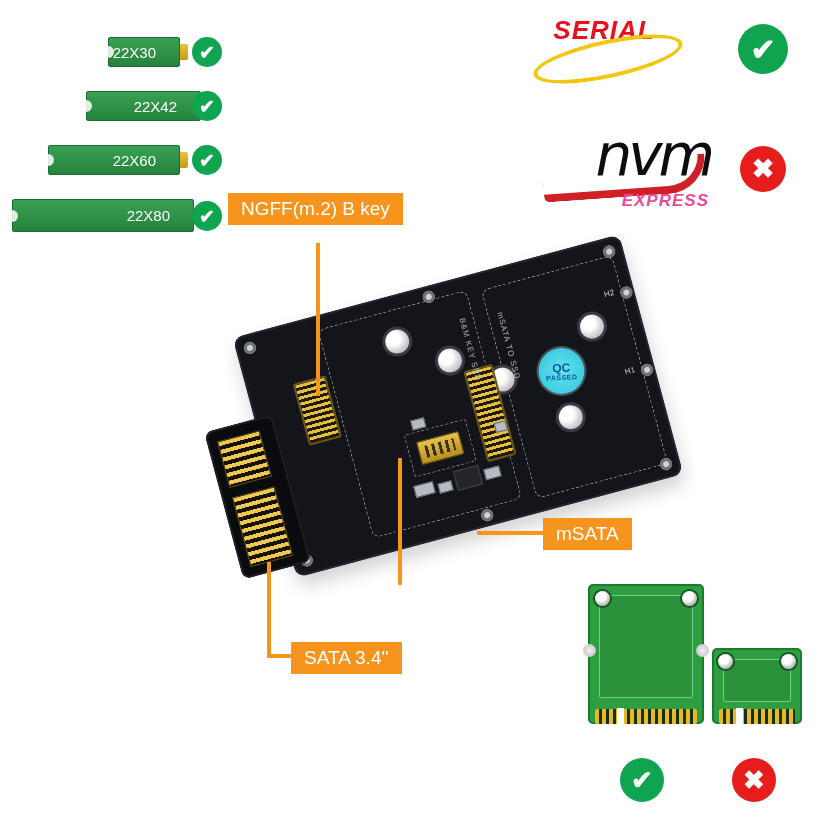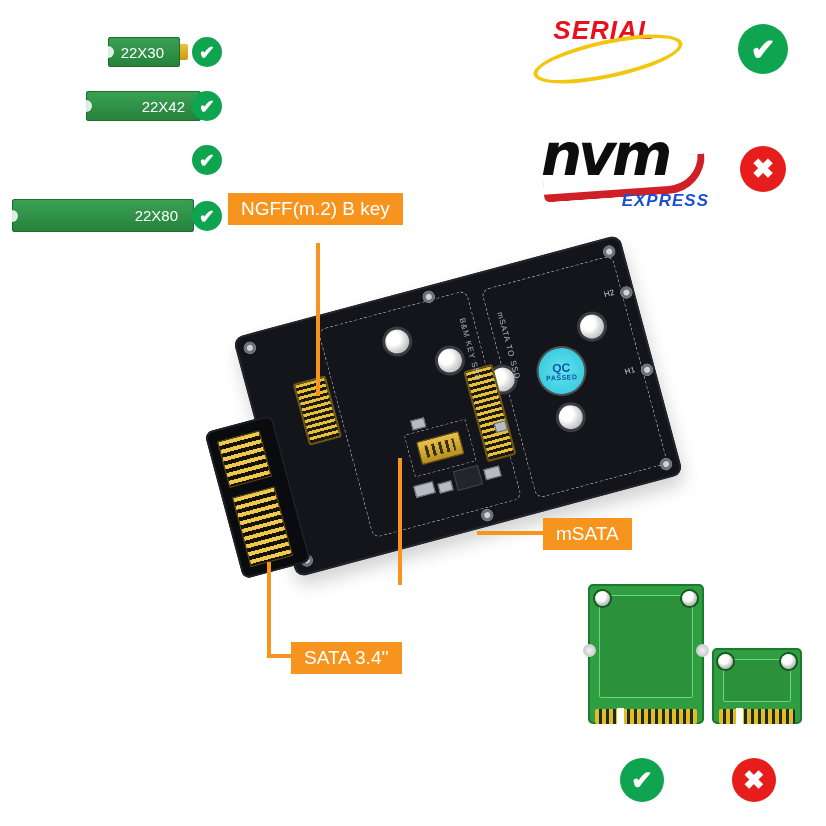--- a/index.html
+++ b/index.html
@@ -1,44 +1,44 @@
 <!DOCTYPE html>
 <html><head>
 <meta charset="utf-8">
 <style>
   html,body{margin:0;padding:0;background:#fff;}
   .canvas{position:relative;width:826px;height:826px;background:#ffffff;font-family:"Liberation Sans",sans-serif;overflow:hidden;}
 
   
   .m2bar{position:absolute;height:30px;background:linear-gradient(180deg,#3aa254,#25813b);border-radius:3px;
          color:#fff;font-size:15px;display:flex;align-items:center;justify-content:flex-end;
-         padding-right:16px;box-sizing:border-box;box-shadow:inset 0 0 0 1px #1d6c31;}
+         padding-right:24px;box-sizing:border-box;box-shadow:inset 0 0 0 1px #1d6c31;}
   .m2bar::after{content:"";position:absolute;right:-8px;top:50%;transform:translateY(-50%);
          width:8px;height:16px;background:linear-gradient(180deg,#f0c23a,#c79a15);border-radius:0 2px 2px 0;}
   .m2bar::before{content:"";position:absolute;left:0;top:50%;transform:translateY(-50%);
          width:6px;height:12px;background:#fff;border-radius:0 6px 6px 0;opacity:.85;}
 
   
   .mark{position:absolute;border-radius:50%;display:flex;align-items:center;justify-content:center;color:#fff;font-weight:bold;}
   .mark.green{background:#0fa44f;}
   .mark.red{background:#e71d1c;}
 
   
   .serial-logo{position:absolute;left:544px;top:14px;width:120px;height:76px;}
   .serial-word{color:#e8101c;font-weight:800;font-style:italic;font-size:26px;letter-spacing:1px;text-align:center;line-height:32px;}
   .ata-word{background:#2430a0;color:#fff;font-style:italic;font-weight:800;font-size:31px;line-height:40px;height:40px;
             text-align:center;letter-spacing:4px;border-radius:3px;}
   .serial-swoosh{position:absolute;left:-12px;top:26px;width:144px;height:30px;border:4px solid #f3c50c;border-radius:50%;transform:rotate(-12deg);}
 
   
   .nvme-logo{position:absolute;left:541px;top:127px;width:170px;height:84px;}
-  .nvm-word{font-family:"DejaVu Sans",sans-serif;font-weight:700;font-style:italic;font-size:58px;line-height:56px;color:#0d0d0d;letter-spacing:-4px;}
+  .nvm-word{font-family:"DejaVu Sans",sans-serif;font-weight:400;font-style:italic;font-size:58px;line-height:56px;color:#0d0d0d;letter-spacing:-4px;text-align:right;}
   .nvme-swoosh{position:absolute;left:2px;top:32px;width:156px;height:30px;border-bottom:8px solid #cf2027;border-right:7px solid #cf2027;
                border-radius:0 0 90px 14px;transform:rotate(-4deg);}
-  .express-word{position:absolute;right:2px;top:64px;color:#1d4ed8;font-style:italic;font-weight:800;font-size:17px;letter-spacing:1px;}
+  .express-word{position:absolute;right:2px;top:64px;color:#ec4899;font-style:italic;font-weight:800;font-size:17px;letter-spacing:1px;}
 
   
   .callout{position:absolute;background:#f7941e;color:#fff;font-size:19px;line-height:22px;padding:5px 13px;white-space:nowrap;z-index:6;}
   .oline{position:absolute;background:#f7941e;z-index:5;}
 
   
   .board{position:absolute;left:258px;top:282px;width:400px;height:248px;background:#14151a;border-radius:10px;
          transform:rotate(-15deg);box-shadow:inset 0 0 0 2px #24262d,0 10px 18px rgba(0,0,0,.18);z-index:2;}
   .zone{position:absolute;border:1px dashed #8d939c;border-radius:8px;}
   .bhole{position:absolute;width:12px;height:12px;border-radius:50%;background:#cfd2d6;box-shadow:inset 0 0 0 3px #6d7076;}
@@ -85,20 +85,23 @@
     <span>✔</span>
   </div>
 
   <div class="m2bar" style="left:86px;top:91px;width:115px">
     <span>22X42</span>
   </div>
   <div class="mark green" style="left:192px;top:91px;width:30px;height:30px;font-size:19px">
     <span>✔</span>
   </div>
 
+  <div class="m2bar" style="left:48px;top:145px;width:132px">
+    <span>22X60</span>
+  </div>
   <div class="mark green" style="left:192px;top:145px;width:30px;height:30px;font-size:19px">
     <span>✔</span>
   </div>
 
   <div class="m2bar" style="left:12px;top:199px;width:182px;height:33px">
     <span>22X80</span>
   </div>
   <div class="mark green" style="left:192px;top:201px;width:30px;height:30px;font-size:19px">
     <span>✔</span>
   </div>

